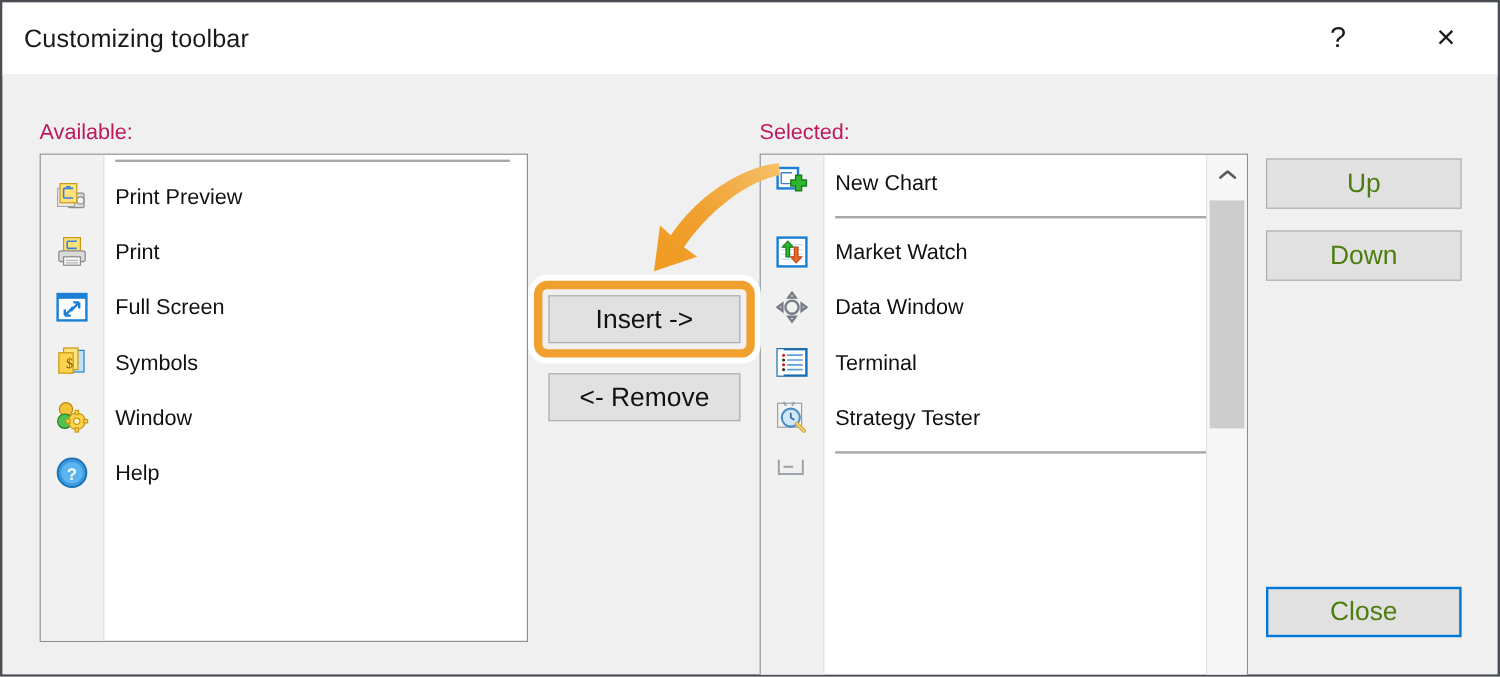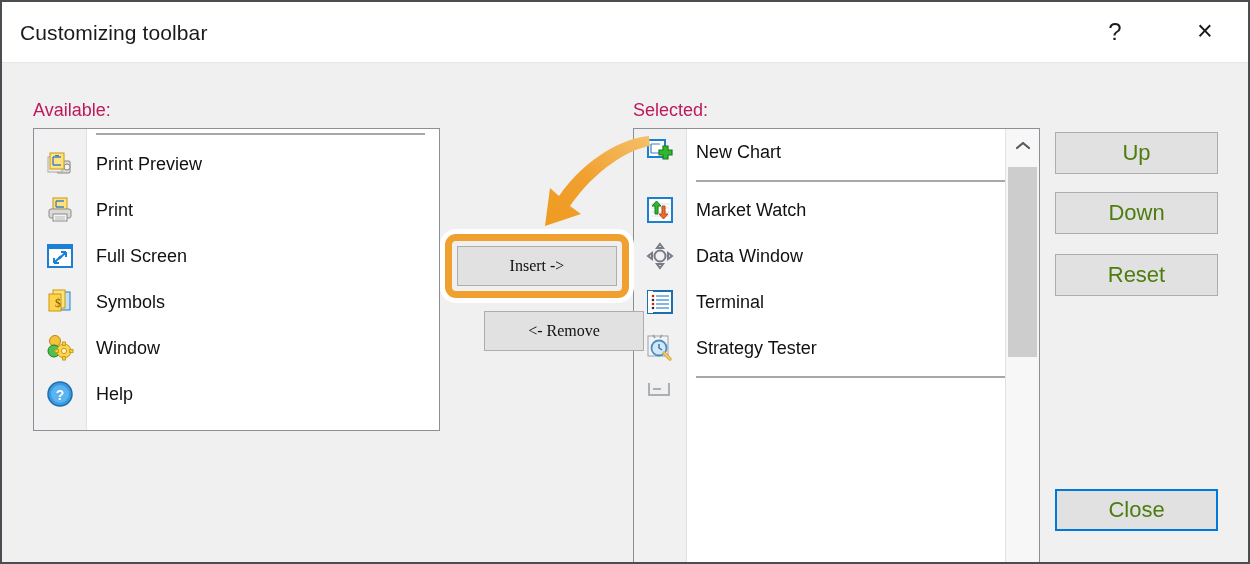--- a/index.html
+++ b/index.html
@@ -75,21 +75,21 @@
   
   .listbox {
     position: absolute;
     box-sizing: border-box;
     background: #ffffff;
     border: 1px solid #8b8f96;
     overflow: hidden;
   }
   #listbox-available {
     left: 31px;  top: 126px;
-    width: 407px; height: 303px; text-align: right;
+    width: 407px; height: 407px; text-align: right;
   }
   #listbox-selected {
     left: 631px; top: 126px;
     width: 407px; height: 506px;
   }
   .gutter {
     position: absolute;
     left: 0; top: 0;
     width: 52px;
     height: 100%;
@@ -171,30 +171,30 @@
   }
 
   
   .mid-btn {
     position: absolute;
     box-sizing: border-box;
     width: 160px;
     height: 40px;
     background: #e1e1e1;
     border: 1px solid #adadad;
-    font-size: 16px;
+    font-size: 22px;
     color: #111111;
     display: flex;
     align-items: center;
     justify-content: center;
     cursor: default;
-    font-family: Liberation Serif, serif;
+    font-family: Liberation Sans, sans-serif;
   }
   #btn-insert { left: 455px; top: 244px; }
-  #btn-remove { left: 482px; top: 309px; }
+  #btn-remove { left: 455px; top: 309px; }
 
   
   #insert-highlight {
     position: absolute;
     left: 438px; top: 227px;
     width: 194px; height: 74px;
     box-sizing: border-box;
     border: 6px solid #ffffff;
     border-radius: 16px;
     pointer-events: none;
@@ -478,16 +478,15 @@
              L 33 66
              L 28 104
              L 64 92
              L 53 84
              C 78 48, 112 27, 133 24
              Z" fill="url(#arrGrad)"></path>
   </svg>
 
   <div class="side-btn" id="btn-up">Up</div>
   <div class="side-btn" id="btn-down">Down</div>
-  <div class="side-btn" id="btn-reset">Reset</div>
   <div class="side-btn" id="btn-close">Close</div>
 
 </div>
 
 </body></html>

